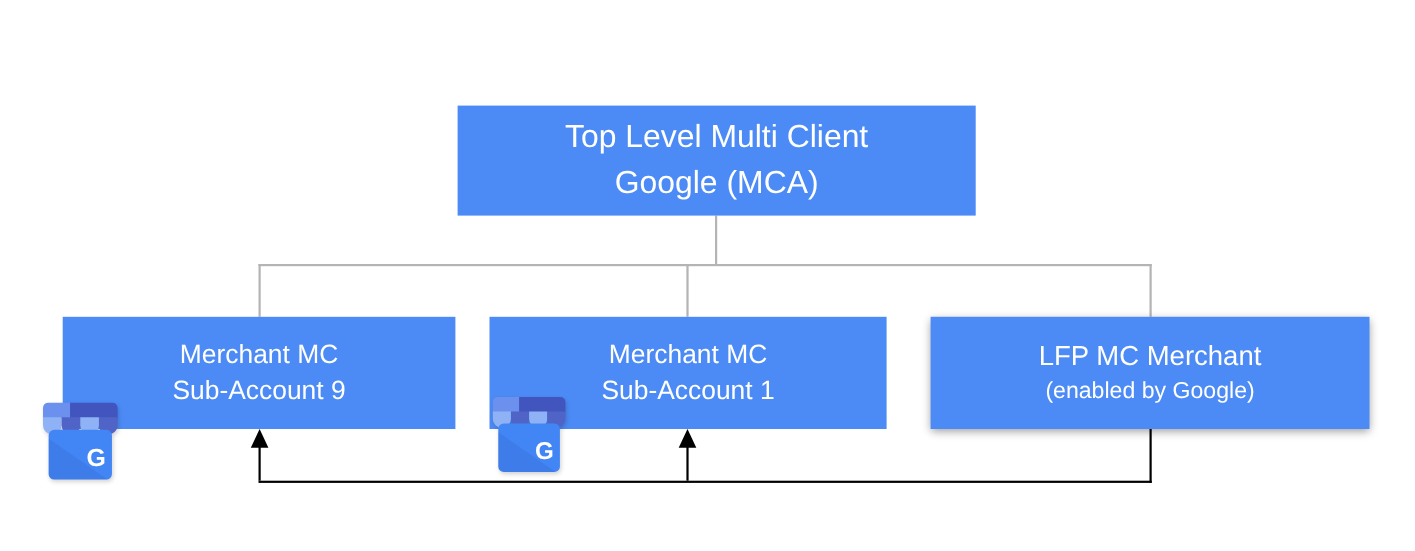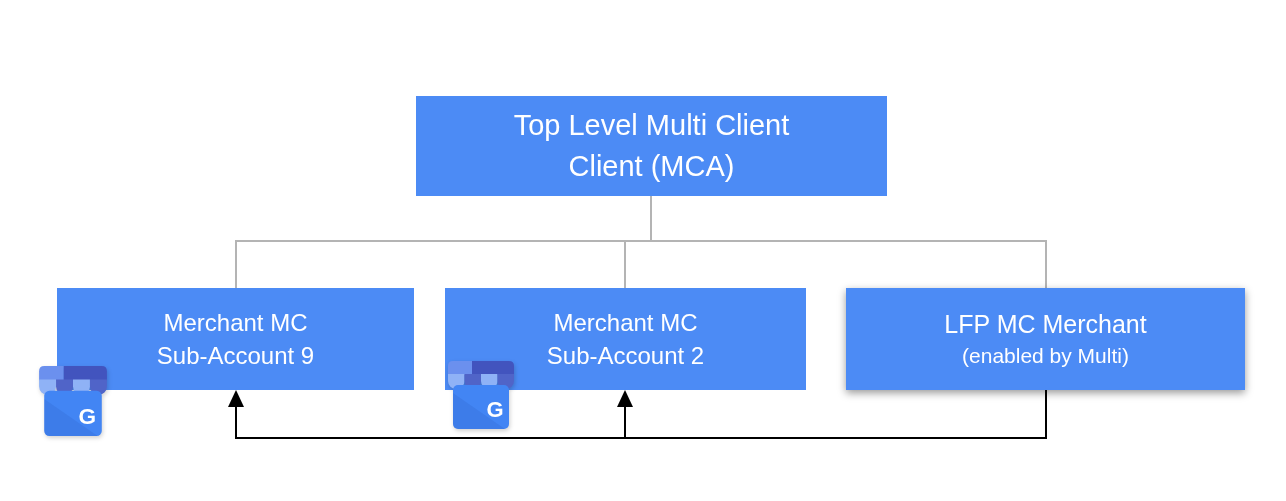--- a/index.html
+++ b/index.html
@@ -66,36 +66,36 @@
 <div class="canvas">
 
   <div class="gline g-root-stem"></div>
   <div class="gline g-rail"></div>
   <div class="gline g-drop1"></div>
   <div class="gline g-drop2"></div>
   <div class="gline g-drop3"></div>
 
   <div class="node node-root">
     <div class="l1">Top Level Multi Client</div>
-    <div class="l2">Client (MCA)</div>
+    <div class="l2">Google (MCA)</div>
   </div>
 
   <div class="node node-sub1">
     <div class="l1">Merchant MC</div>
     <div class="l2">Sub-Account 9</div>
   </div>
 
   <div class="node node-sub2">
     <div class="l1">Merchant MC</div>
-    <div class="l2">Sub-Account 2</div>
+    <div class="l2">Sub-Account 1</div>
   </div>
 
   <div class="node node-lfp">
     <div class="l1">LFP MC Merchant</div>
-    <div class="l2">(enabled by Multi)</div>
+    <div class="l2">(enabled by Google)</div>
   </div>
 
   <div class="bline b-down-right"></div>
   <div class="bline b-rail"></div>
   <div class="bline b-stem1"></div>
   <div class="bline b-stem2"></div>
   <div class="arrowhead arrowhead-1"></div>
   <div class="arrowhead arrowhead-2"></div>
 
   <svg class="badge badge-1" width="74" height="74" viewBox="0 0 72 72">

